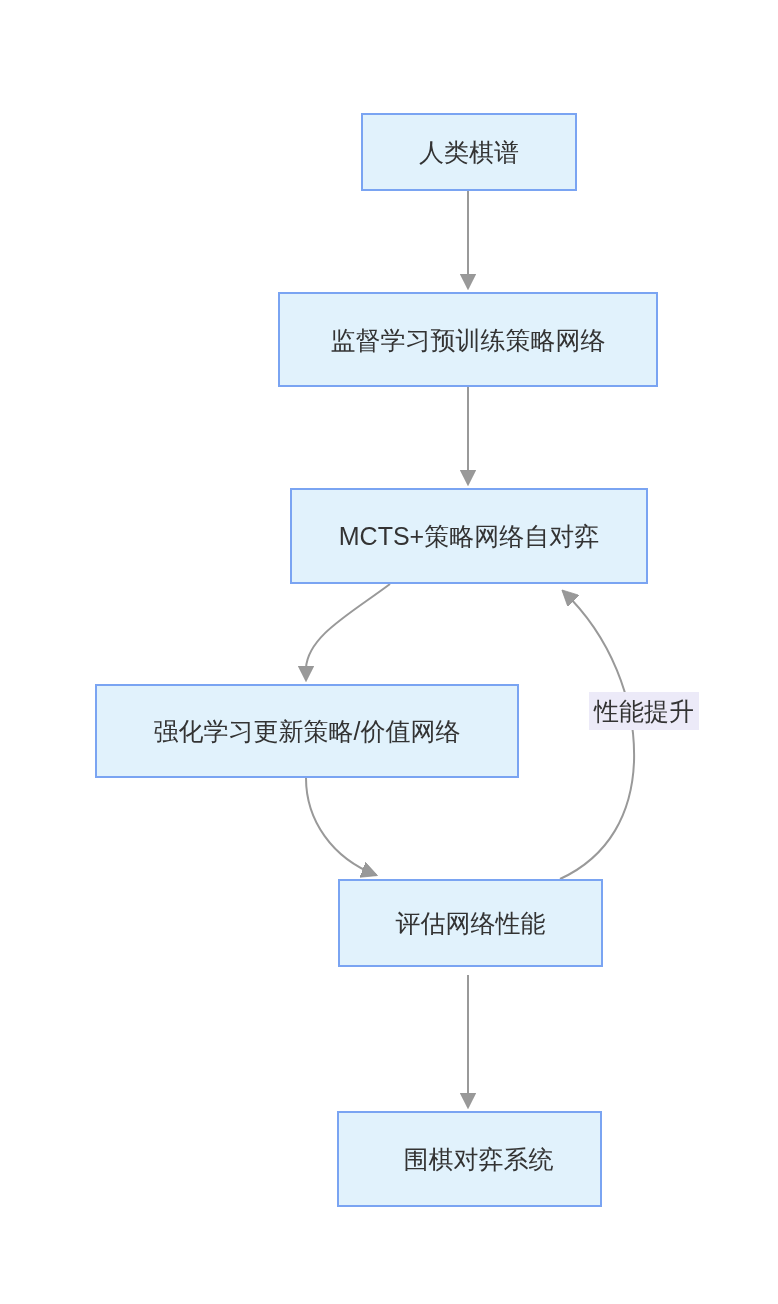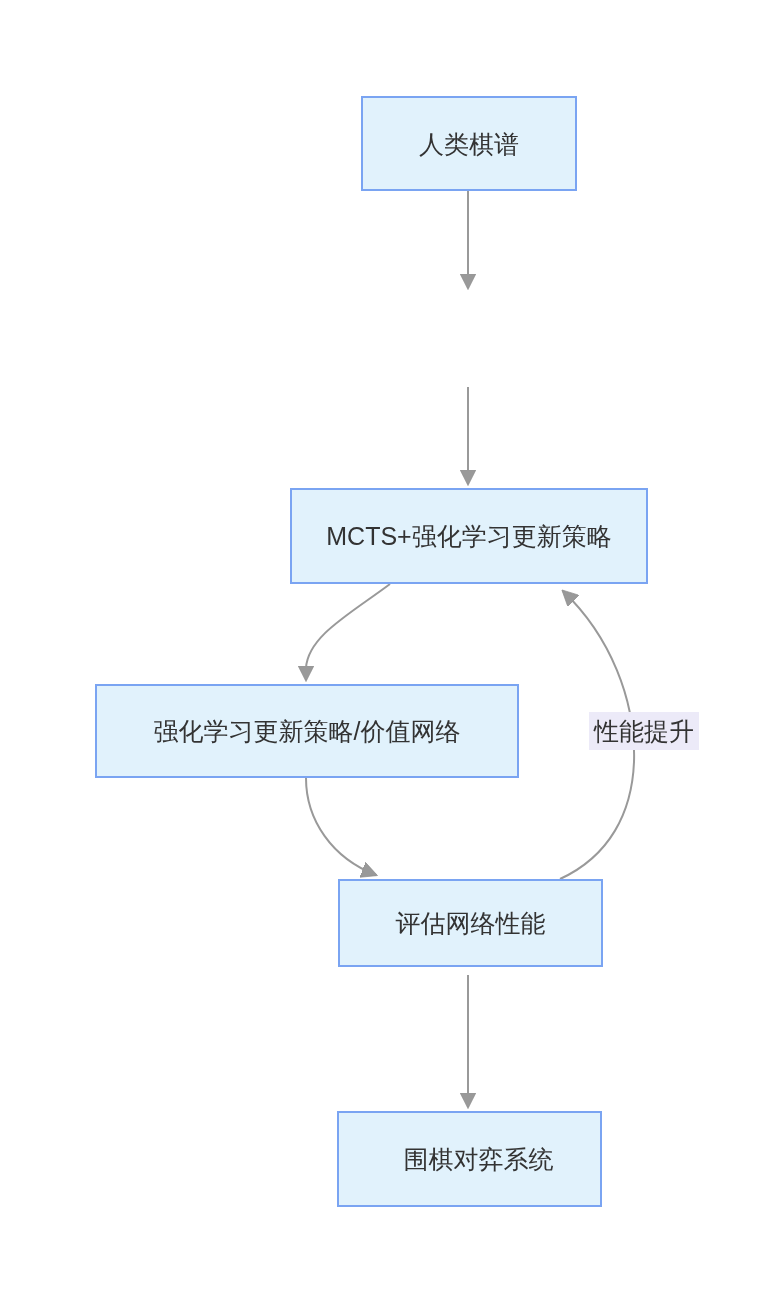--- a/index.html
+++ b/index.html
@@ -45,27 +45,27 @@
     position: absolute;
     transform: translate(-50%, -50%);
     background: #eceaf8;
     color: #333333;
     font-size: 25px;
     line-height: 1.2;
     padding: 4px 5px;
     white-space: nowrap;
   }
   
-  .node-0 { left: 361px; top: 96px;  width: 216px; height: 95px; }
+  .node-0 { left: 361px; top: 113px;  width: 216px; height: 78px; }
   .node-1 { left: 278px; top: 292px; width: 380px; height: 95px; }
   .node-2 { left: 290px; top: 488px; width: 358px; height: 96px; }
   .node-3 { left: 95px;  top: 684px; width: 424px; height: 94px; }
   .node-4 { left: 338px; top: 879px; width: 265px; height: 88px; }
   .node-5 { left: 337px; top: 1111px; width: 265px; height: 96px; padding-left: 18px; }
-  .label-0 { left: 644px; top: 731px; }
+  .label-0 { left: 644px; top: 711px; }
   .label-1 { left: 469px; top: 1044px; }
 </style>
 </head>
 <body>
 
 <div class="canvas">
 
   <svg class="edges-layer" viewBox="0 0 778 1304" xmlns="http://www.w3.org/2000/svg">
     <defs>
       <marker id="arrowhead" viewBox="0 0 10 10" refX="9" refY="5" markerWidth="8" markerHeight="8" orient="auto">
@@ -76,22 +76,25 @@
     <path class="edge" d="M 468 387 L 468 484" marker-end="url(#arrowhead)"></path>
     <path class="edge" d="M 390 584 C 350 614 308 636 306 668 L 306 680" marker-end="url(#arrowhead)"></path>
     <path class="edge" d="M 306 778 C 306 820 332 858 376 875" marker-end="url(#arrowhead)"></path>
     <path class="edge" d="M 560 879 C 610 856 632 812 634 762 C 636 700 610 636 563 591" marker-end="url(#arrowhead)"></path>
     <path class="edge" d="M 468 975 L 468 1107" marker-end="url(#arrowhead)"></path>
   </svg>
 
   <div class="node node-0">
     <span>人类棋谱</span>
   </div>
+  <div class="node node-1">
+    <span>监督学习预训练策略网络</span>
+  </div>
   <div class="node node-2">
-    <span>MCTS+强化学习更新策略</span>
+    <span>MCTS+策略网络自对弈</span>
   </div>
   <div class="node node-3">
     <span>强化学习更新策略/价值网络</span>
   </div>
   <div class="node node-4">
     <span>评估网络性能</span>
   </div>
   <div class="node node-5">
     <span>围棋对弈系统</span>
   </div>

